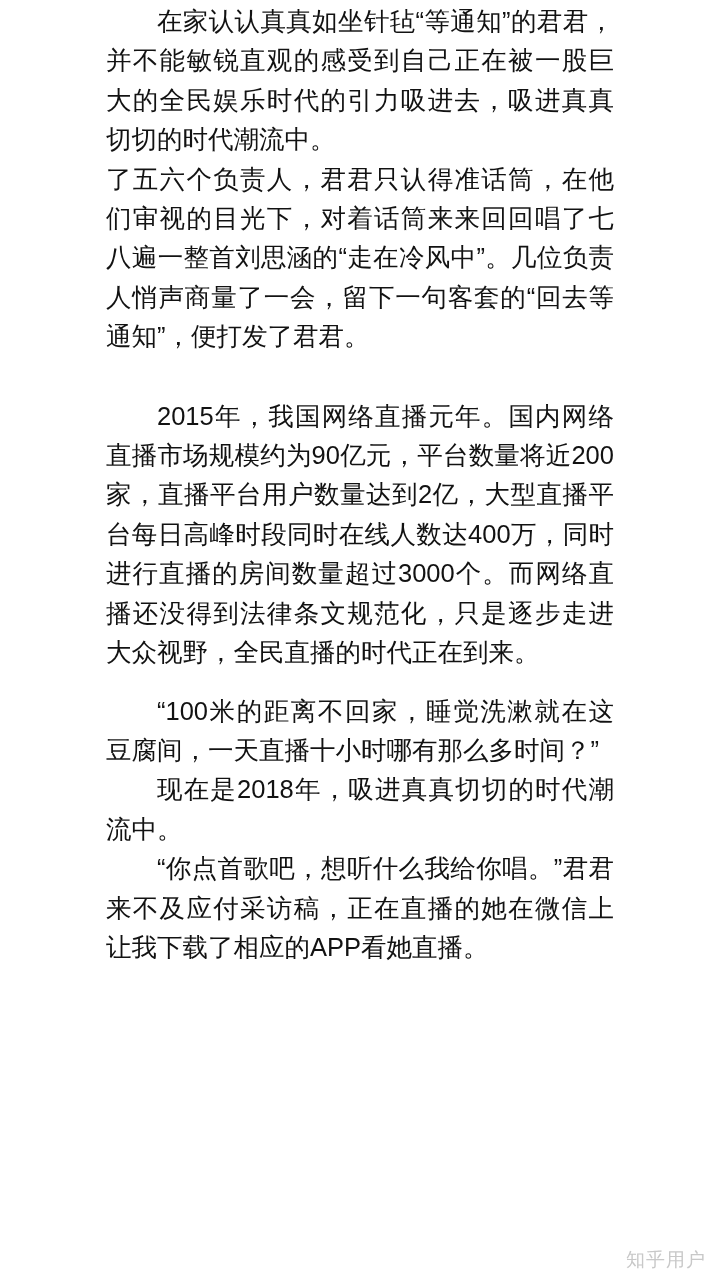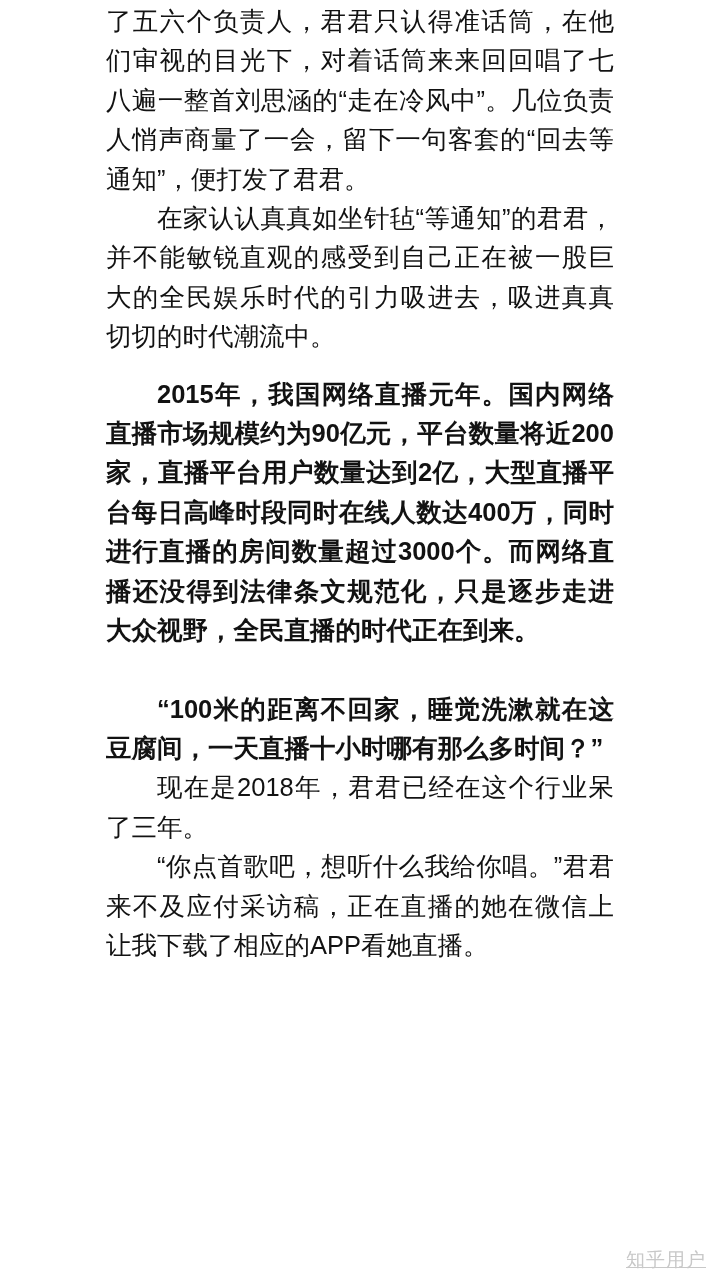--- a/index.html
+++ b/index.html
@@ -36,46 +36,44 @@
     color: #121212;
     font-weight: 500;
   }
   p.indent {
     text-indent: 2em;
   }
   p.noindent {
     text-indent: 0;
   }
   p.spaced {
-    margin-top: 18px;
-    font-weight: bold;
+    margin-top: 40px;
   }
   p.quote {
-    font-weight: bold;
+    font-weight: normal;
     text-indent: 2em;
-    margin-top: 39px;
+    margin-top: 19px;
   }
   .watermark {
     position: absolute;
     right: 14px;
     bottom: 8px;
     font-size: 19px;
     color: #c8c8c8;
     letter-spacing: 1px;
     font-family: "Liberation Sans", "DejaVu Sans", sans-serif;
-    text-decoration: underline;
   }
 </style>
 </head>
 <body>
 
 <div class="page">
   <div class="article">
+    <p class="para indent">在家认认真真如坐针毡“等通知”的君君，并不能敏锐直观的感受到自己正在被一股巨大的全民娱乐时代的引力吸进去，吸进真真切切的时代潮流中。</p>
     <p class="para noindent">了五六个负责人，君君只认得准话筒，在他们审视的目光下，对着话筒来来回回唱了七八遍一整首刘思涵的“走在冷风中”。几位负责人悄声商量了一会，留下一句客套的“回去等通知”，便打发了君君。</p>
-    <p class="para indent">在家认认真真如坐针毡“等通知”的君君，并不能敏锐直观的感受到自己正在被一股巨大的全民娱乐时代的引力吸进去，吸进真真切切的时代潮流中。</p>
     <p class="para indent spaced">2015年，我国网络直播元年。国内网络直播市场规模约为90亿元，平台数量将近200家，直播平台用户数量达到2亿，大型直播平台每日高峰时段同时在线人数达400万，同时进行直播的房间数量超过3000个。而网络直播还没得到法律条文规范化，只是逐步走进大众视野，全民直播的时代正在到来。</p>
     <p class="para quote">“100米的距离不回家，睡觉洗漱就在这豆腐间，一天直播十小时哪有那么多时间？”</p>
-    <p class="para indent">现在是2018年，君君已经在这个行业呆了三年。</p>
+    <p class="para indent">现在是2018年，吸进真真切切的时代潮流中。</p>
     <p class="para indent">“你点首歌吧，想听什么我给你唱。”君君来不及应付采访稿，正在直播的她在微信上让我下载了相应的APP看她直播。</p>
 
   </div>
   <div class="watermark">知乎用户</div>
 </div>
 
 </body></html>

